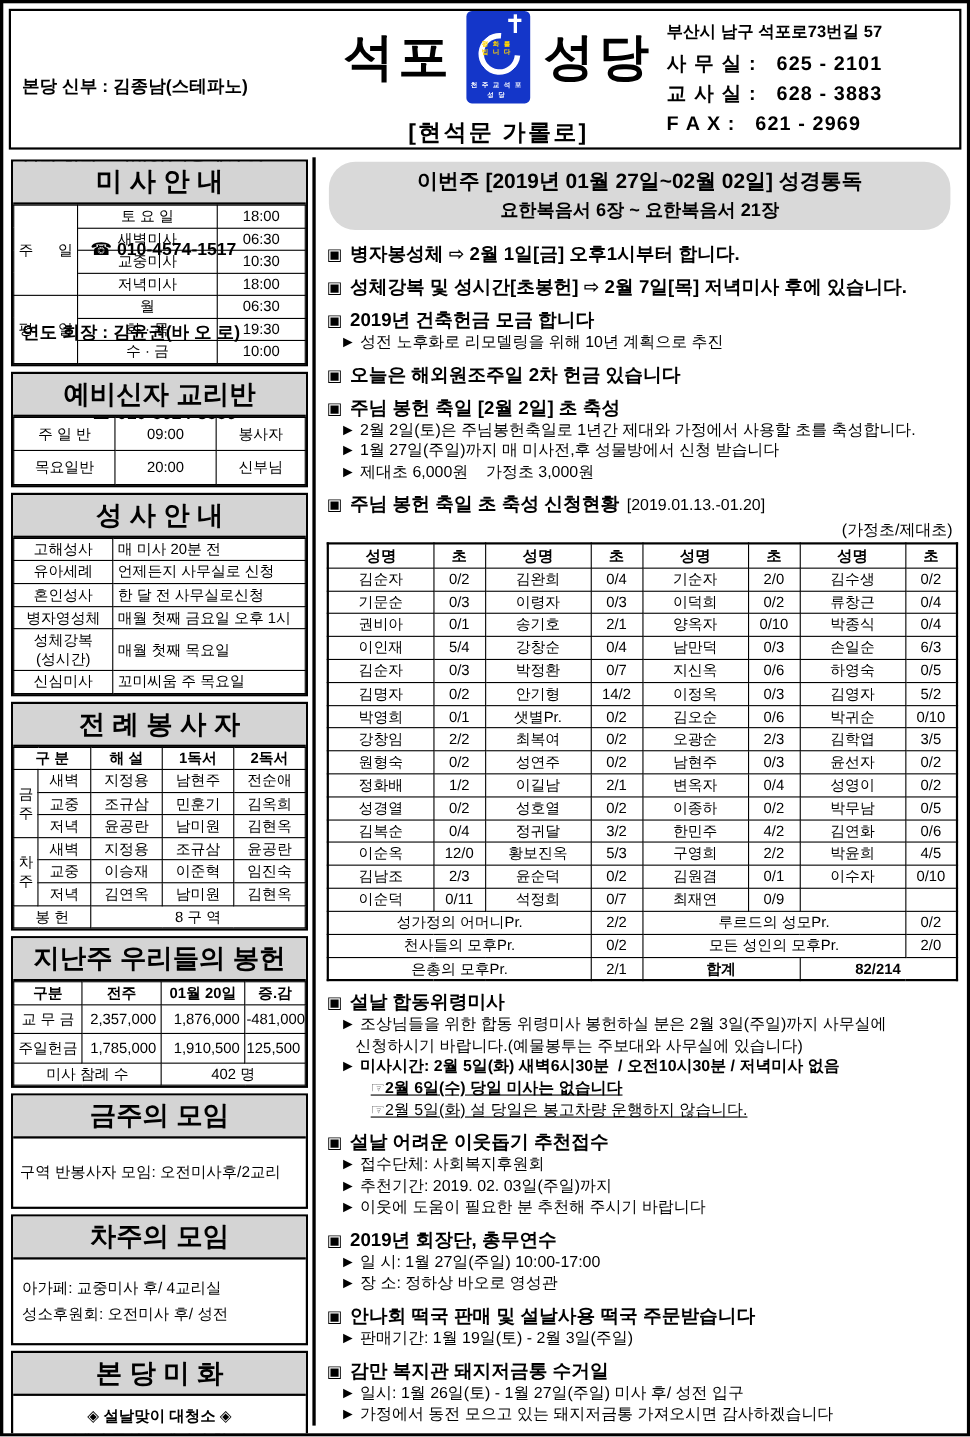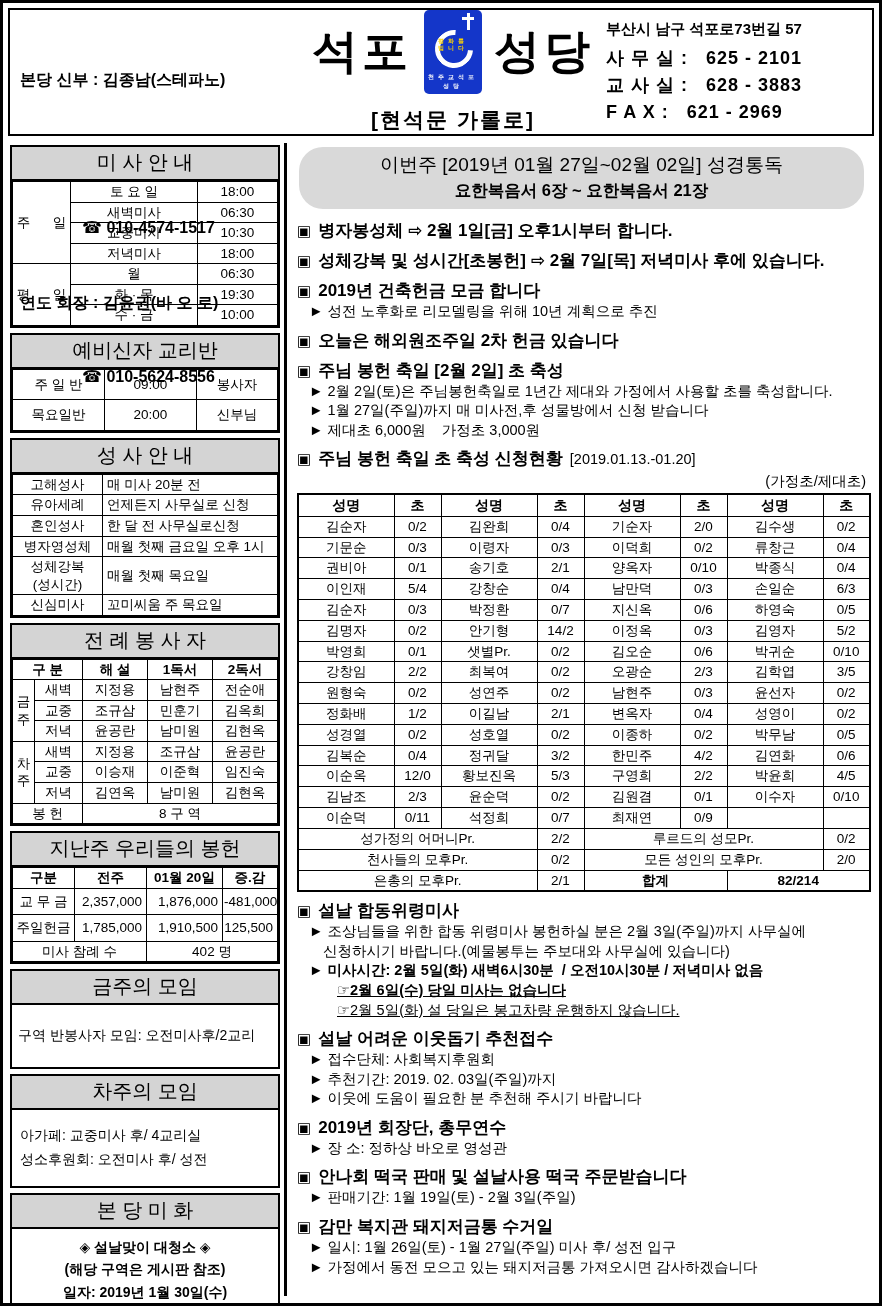--- a/index.html
+++ b/index.html
@@ -27,38 +27,38 @@
   .lg-t1{position:absolute;top:28px;left:0;right:0;text-align:center;color:#ffd400;font-size:6px;line-height:1.15;white-space:pre-line;font-weight:bold;}
   .lg-t2{position:absolute;bottom:3px;left:0;right:0;text-align:center;color:#fff;font-size:6px;}
 
   
   .columns{display:flex;align-items:stretch;margin-top:7px;height:1153px;}
   aside{width:274px;flex:none;padding:2px 0 0 2px;box-sizing:border-box;}
   main{flex:1;border-left:3px solid #000;margin-left:2px;padding:2px 4px 0 10px;box-sizing:border-box;overflow:hidden;}
 
   
   .sec{border:2px solid #000;margin:0 2px 5px 0;}
-  .sec-title{background:#d4d4d4;border-bottom:2px solid #000;text-align:center;font-weight:normal;font-size:20px;padding:2px 0 3px;}
+  .sec-title{background:#d4d4d4;border-bottom:2px solid #000;text-align:center;font-weight:bold;font-size:24px;padding:2px 0 3px;}
   .tbl{width:100%;border-collapse:collapse;table-layout:fixed;}
   .tbl td,.tbl th{border:1px solid #000;font-size:13.5px;text-align:center;padding:1px 1px;line-height:1.3;}
   .tbl .lft{text-align:left;padding-left:4px;}
   .tbl .rgt{text-align:right;padding-right:4px;}
   .glab{white-space:pre;}
   .two-line{white-space:pre-line;font-size:12.5px;line-height:1.15;}
   .pad-row td{padding:6px 1px;}
   .money td{padding:4px 1px;}
   .vlab{white-space:pre-line;line-height:1.15;}
   .sec-body{font-size:14px;}
   .body-meeting1{padding:22px 0 22px 6px;}
   .body-meeting2{padding:14px 0 14px 8px;line-height:1.7;}
   .body-center{text-align:center;padding:7px 12px;line-height:1.6;font-weight:bold;}
 
   
   .banner{background:#d9d9d9;border-radius:24px;text-align:center;padding:5px 0 7px;margin:2px 6px 10px 2px;}
-  .banner .l1{font-weight:normal;font-size:19px;}
+  .banner .l1{font-weight:bold;font-size:19px;}
   .banner .l2{font-weight:bold;font-size:16.5px;margin-top:2px;}
 
   .notice{margin:7px 0 0;}
   .n-head{font-weight:bold;font-size:17px;display:flex;gap:7px;align-items:baseline;white-space:pre-wrap;}
   .n-head .mk{font-size:15px;}
   .n-head .sfx{font-weight:normal;font-size:14.5px;}
   .n-sub{font-size:14.5px;line-height:1.35;margin-left:12px;white-space:pre-wrap;}
   .n-sub.cont{margin-left:26px;}
   .n-sub.hand{margin-left:40px;}
   .b{font-weight:bold;}
@@ -588,20 +588,21 @@
 
       <div class="notice">
         <div class="n-head"><span class="mk">▣</span><span>설날 어려운 이웃돕기 추천접수</span></div>
         <div class="n-sub">► 접수단체: 사회복지후원회</div>
         <div class="n-sub">► 추천기간: 2019. 02. 03일(주일)까지</div>
         <div class="n-sub">► 이웃에 도움이 필요한 분 추천해 주시기 바랍니다</div>
       </div>
 
       <div class="notice">
         <div class="n-head"><span class="mk">▣</span><span>2019년 회장단, 총무연수</span></div>
+        <div class="n-sub">► 일 시: 1월 27일(주일) 10:00-17:00</div>
         <div class="n-sub">► 장 소: 정하상 바오로 영성관</div>
       </div>
 
       <div class="notice">
         <div class="n-head"><span class="mk">▣</span><span>안나회 떡국 판매 및 설날사용 떡국 주문받습니다</span></div>
         <div class="n-sub">► 판매기간: 1월 19일(토) - 2월 3일(주일)</div>
       </div>
 
       <div class="notice">
         <div class="n-head"><span class="mk">▣</span><span>감만 복지관 돼지저금통 수거일</span></div>

